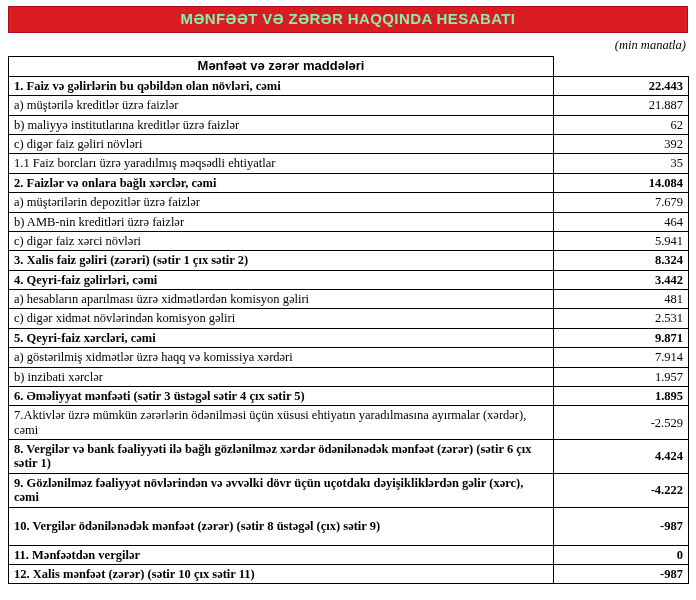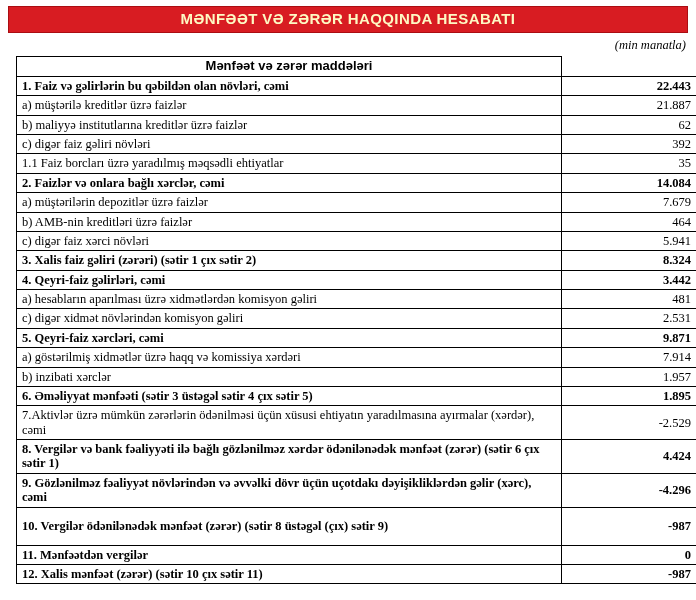--- a/index.html
+++ b/index.html
@@ -26,36 +26,36 @@
     background: #ffffff;
   }
   .title-bar {
     margin: 2px 8px 0 8px;
     background: #d81c22;
     border: 1px solid #aa0d12;
     text-align: center;
     padding: 3px 0 4px 0;
   }
   .title-bar .title-text {
-    color: #fef9c3;
+    color: #86efac;
     font-family: "Liberation Sans", sans-serif;
     font-weight: bold;
     font-size: 15px;
     letter-spacing: 0.4px;
   }
   .units-row {
     margin: 5px 8px 0 8px;
     text-align: right;
     font-style: italic;
     font-size: 12.5px;
     padding-right: 2px;
     font-family: Liberation Serif, serif;
   }
   table.report {
-    margin: 3px 8px 0 16px;
+    margin: 3px 8px 0 8px;
     width: 680px;
     border-collapse: collapse;
     table-layout: fixed;
     font-size: 12.5px;
     border-radius: 6px;
   }
   table.report td {
     border: 1px solid #000000;
     padding: 2px 5px 2px 5px;
     vertical-align: middle;
@@ -180,21 +180,21 @@
         <tr class="tall">
           <td class="lbl">7.Aktivlər üzrə mümkün zərərlərin ödənilməsi üçün xüsusi ehtiyatın yaradılmasına ayırmalar (xərdər), cəmi</td>
           <td class="val">-2.529</td>
         </tr>
         <tr class="tall">
           <td class="lbl bold">8. Vergilər və bank fəaliyyəti ilə bağlı gözlənilməz xərdər ödənilənədək mənfəət (zərər) (sətir 6 çıx sətir 1)</td>
           <td class="val bold">4.424</td>
         </tr>
         <tr class="tall">
           <td class="lbl bold">9. Gözlənilməz fəaliyyət növlərindən və əvvəlki dövr üçün uçotdakı dəyişikliklərdən gəlir (xərc), cəmi</td>
-          <td class="val bold">-4.296</td>
+          <td class="val bold">-4.222</td>
         </tr>
         <tr class="taller">
           <td class="lbl bold">10. Vergilər ödənilənədək mənfəət (zərər) (sətir 8 üstəgəl (çıx) sətir 9)</td>
           <td class="val bold">-987</td>
         </tr>
         <tr>
           <td class="lbl bold">11. Mənfəətdən vergilər</td>
           <td class="val bold">0</td>
         </tr>
         <tr>

